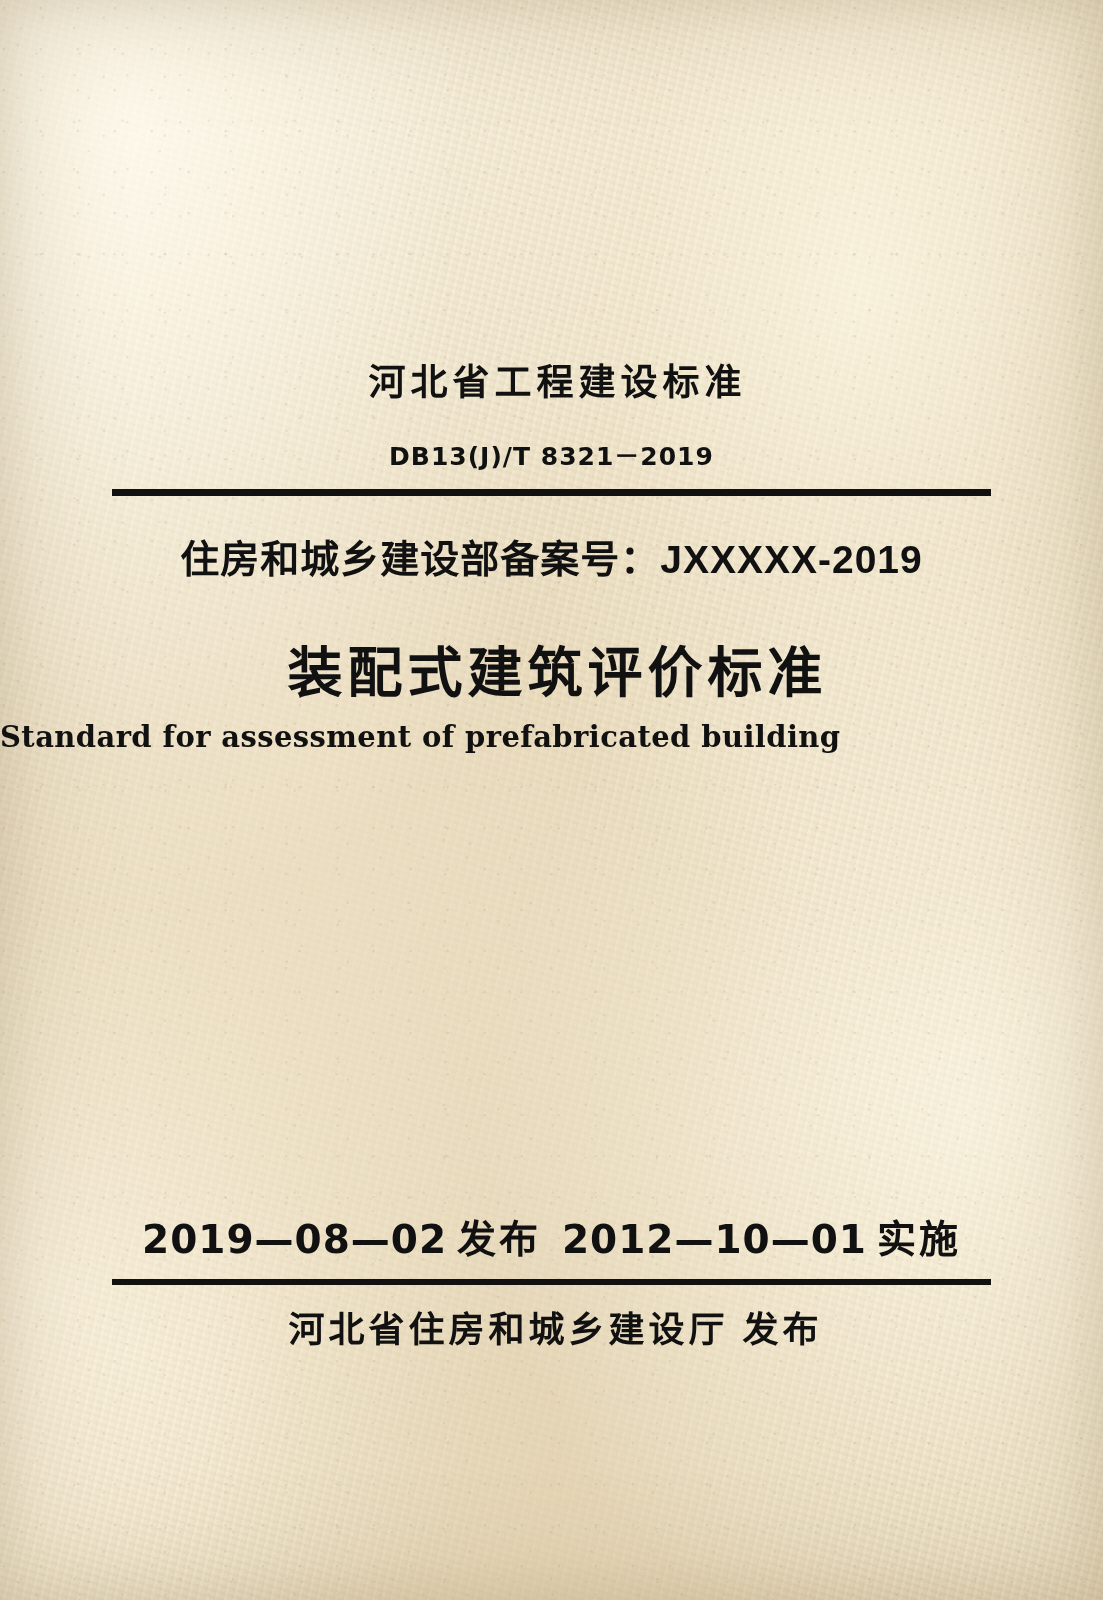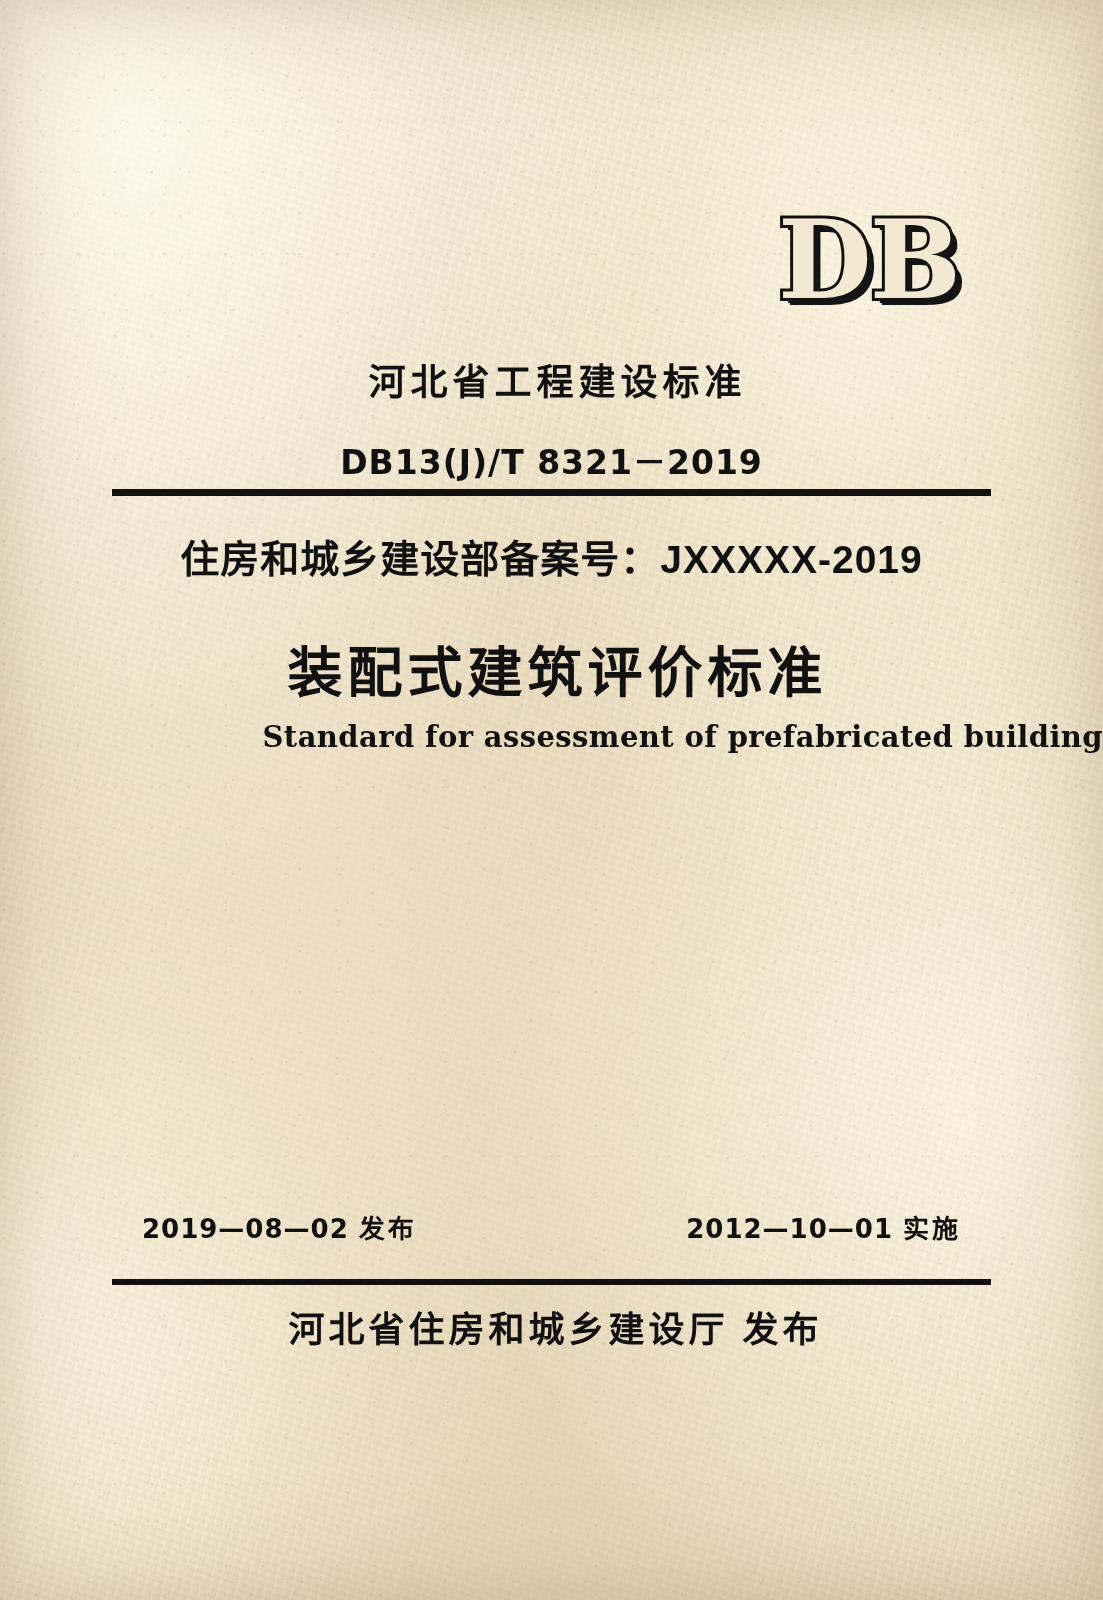--- a/index.html
+++ b/index.html
@@ -99,21 +99,21 @@
   }
   #province-standard {
     top: 352px;
     font-size: 37px;
     font-weight: bold;
     letter-spacing: 5px;
     padding-left: 6px;
   }
   #standard-code {
     top: 436px;
-    font-size: 33px;
+    font-size: 25px;
     font-weight: bold;
     letter-spacing: 1px;
     font-family: "DejaVu Sans", "Liberation Sans", sans-serif;
   }
 
   .rule {
     position: absolute;
     left: 112px;
     width: 879px;
     height: 7px;
@@ -134,41 +134,41 @@
     top: 628px;
     font-size: 55px;
     font-weight: bold;
     letter-spacing: 5px;
     padding-left: 6px;
   }
   #english-title {
     position: absolute;
     left: 0;
     width: 100%;
-    text-align: right;
+    text-align: left;
     top: 720px;
     font-family: "DejaVu Serif", "Liberation Serif", serif;
     font-weight: bold;
     font-size: 29px;
     letter-spacing: 0.4px;
     color: #111;
   }
 
   
   #dates-row {
     position: absolute;
     top: 1208px;
     left: 112px;
     width: 879px;
     display: flex;
     justify-content: space-between;
     padding: 0 30px;
     box-sizing: border-box;
     color: #111;
-    font-size: 26px;
+    font-size: 39px;
     font-weight: bold;
     font-family: "DejaVu Sans", "Liberation Sans", sans-serif;
     align-items: flex-end;
   }
   .date-item { letter-spacing: 1px; white-space: nowrap; }
   .date-item .label { letter-spacing: 3px; margin-left: 10px; }
 
   
   #publisher {
     top: 1300px;
@@ -180,21 +180,20 @@
 </style>
 </head>
 <body>
 
 <div id="cover-page">
   <div id="paper-speckle"></div>
   <div id="paper-vignette"></div>
 
   <div class="content">
 
-    <div id="db-logo">DB</div>
 
     <div class="ch-title" id="province-standard">河北省工程建设标准</div>
 
     <div class="ch-title" id="standard-code">DB13(J)/T  8321－2019</div>
 
     <div class="rule" id="rule-top"></div>
 
     <div class="ch-title" id="record-number">住房和城乡建设部备案号：JXXXXX-2019</div>
 
     <div class="ch-title" id="main-title">装配式建筑评价标准</div>

